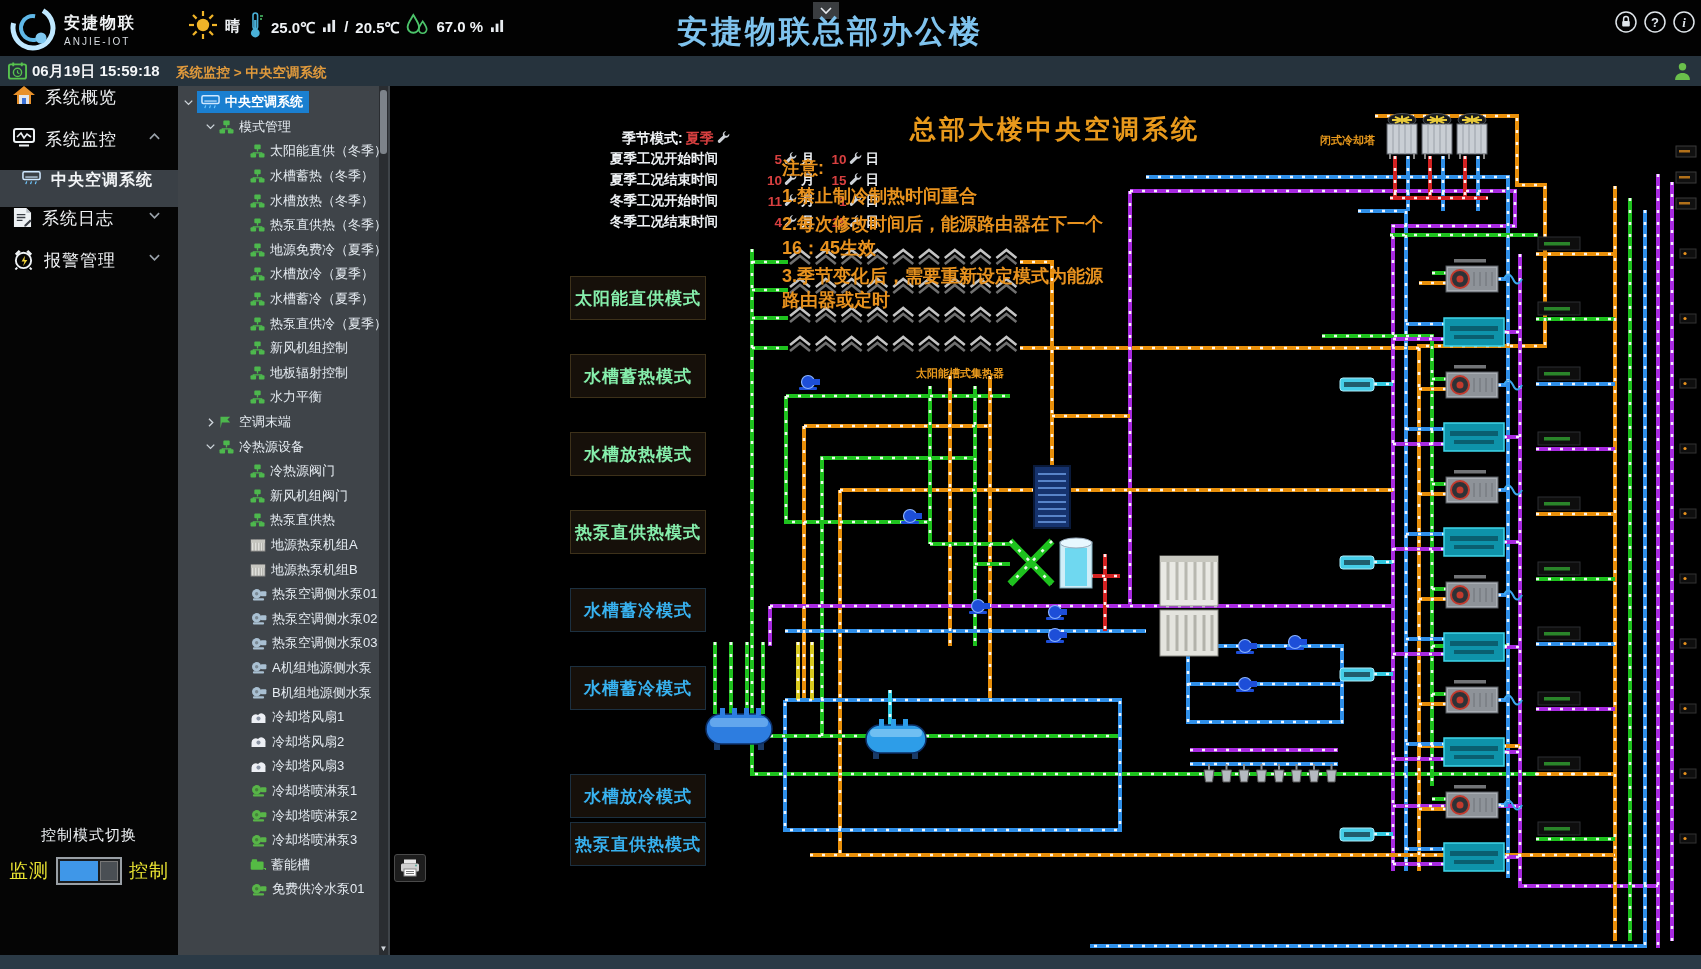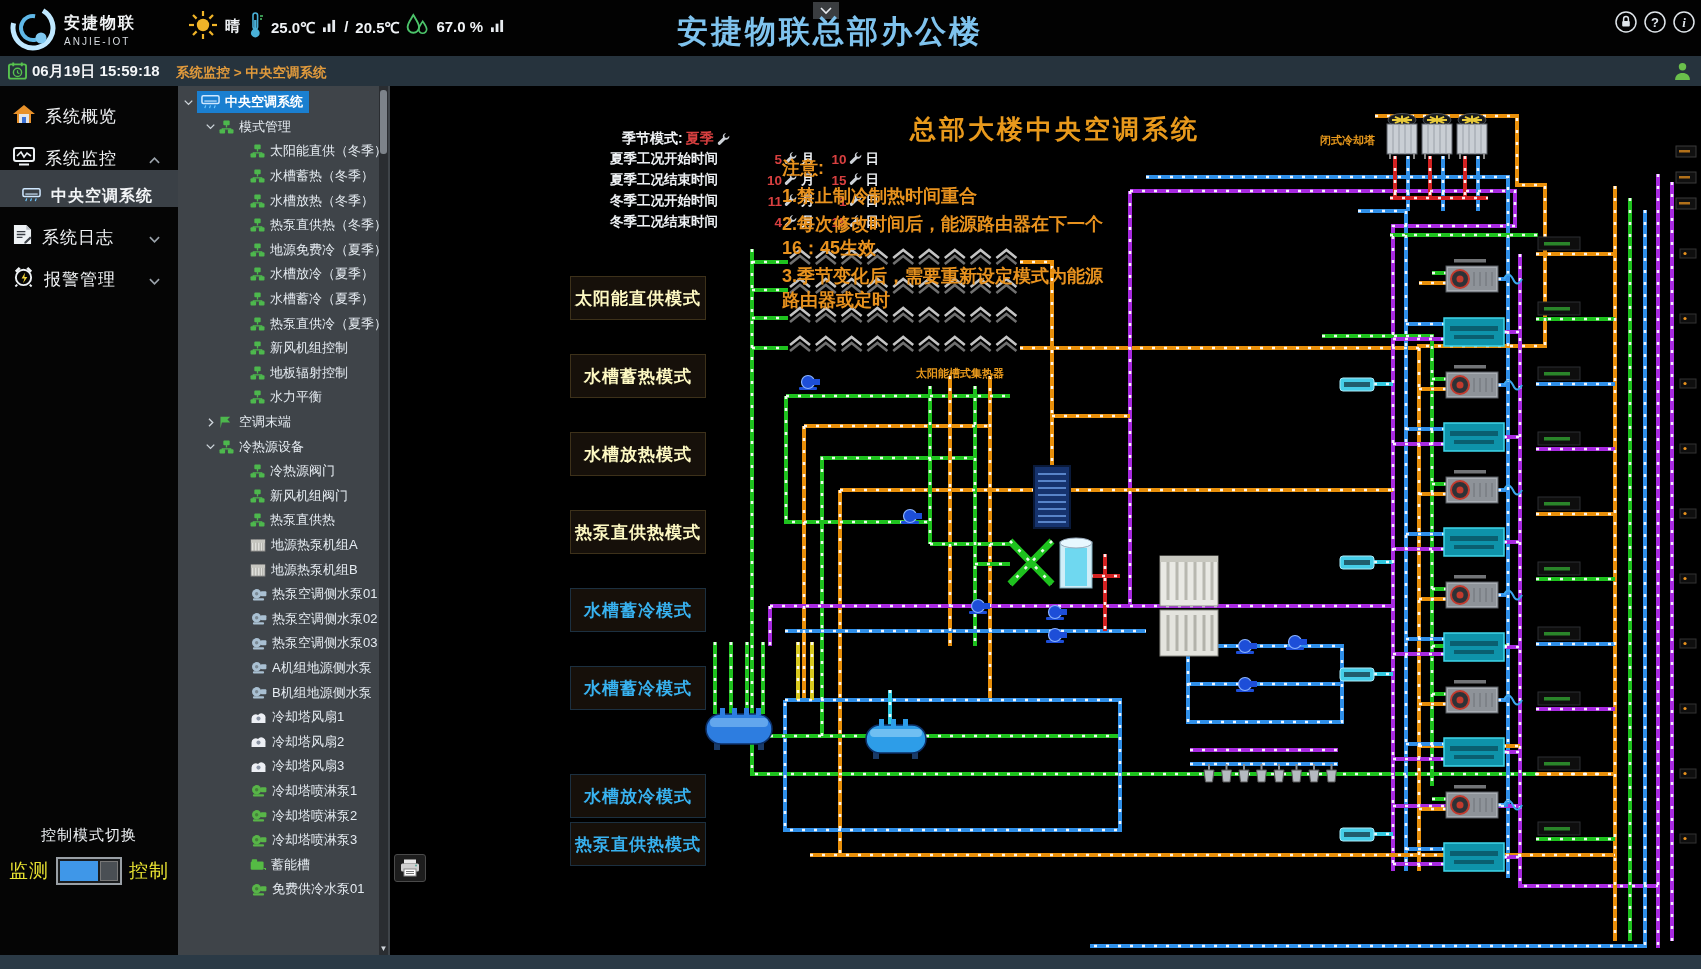--- a/index.html
+++ b/index.html
@@ -18,21 +18,21 @@
       display:flex;align-items:center;justify-content:center;cursor:pointer;}
   .hdr-icons{position:absolute;right:6px;top:11px;display:flex;gap:7px;align-items:center;}
   
   #statusbar{position:absolute;left:0;top:56px;width:1701px;height:30px;background:#26333d;}
   #statusbar .date{position:absolute;left:32px;top:6px;font-size:15px;font-weight:bold;color:#f4f6f8;}
   #statusbar .cal{position:absolute;left:8px;top:5px;}
   #statusbar .crumb{position:absolute;left:176px;top:8px;font-size:13.5px;color:#e09a3c;font-weight:bold;}
   #statusbar .user{position:absolute;right:10px;top:6px;}
   
   #sidebar{position:absolute;left:0;top:86px;width:178px;height:869px;background:#050505;}
-  .side-item{display:flex;align-items:flex-end;height:42px;padding-left:13px;gap:10px;cursor:pointer;position:relative;}
+  .side-item{display:flex;align-items:flex-start;height:42px;padding-left:13px;gap:10px;cursor:pointer;position:relative;}
   .side-item .lbl{font-size:17px;color:#f2f4f6;letter-spacing:1px;}
   .side-item .chev{position:absolute;right:18px;}
   .side-sub{height:37px;background:#3a4046;padding-left:22px;}
   .side-sub .lbl{font-size:16px;font-weight:bold;}
   #ctl-switch{position:absolute;left:0;top:740px;width:178px;}
   #ctl-title{text-align:center;font-size:15px;color:#eef1f4;margin-bottom:12px;letter-spacing:1px;}
   #ctl-row{display:flex;align-items:center;justify-content:center;gap:7px;}
   .ctl-word{font-size:19px;font-weight:normal;color:#e8e232;letter-spacing:1px;}
   #toggle{width:62px;height:24px;border:2px solid #9aa0a6;background:#1a1c1e;position:relative;cursor:pointer;}
   #toggle .fill{position:absolute;left:2px;top:2px;width:38px;height:20px;background:#3f97e8;}
@@ -48,31 +48,31 @@
   .tchev{margin-right:4px;display:flex;align-items:center;}
   #tree-scroll{position:absolute;right:2px;top:0;width:9px;height:100%;background:#2a2d31;}
   #tree-scroll .thumb{position:absolute;left:1px;top:4px;width:7px;height:64px;background:#7d838a;border-radius:3px;}
   #tree-scroll .sarrow{position:absolute;left:0;bottom:2px;width:9px;text-align:center;color:#cfd4da;font-size:8px;}
   
   #main{position:absolute;left:390px;top:86px;width:1311px;height:869px;background:#000;}
   #diagram{position:absolute;left:0;top:0;}
   #main-title{position:absolute;left:500px;top:26px;width:330px;text-align:center;
      font-size:26px;font-weight:bold;color:#e8991c;letter-spacing:3px;}
   #season{position:absolute;left:220px;top:44px;width:370px;}
-  #season-head{font-size:14px;font-weight:bold;color:#f0f3f6;margin-left:12px;display:flex;align-items:flex-end;gap:3px;}
+  #season-head{font-size:14px;font-weight:bold;color:#f0f3f6;margin-left:12px;display:flex;align-items:flex-start;gap:3px;}
   #season-head .val{color:#d84040;}
   .season-row{display:flex;align-items:center;height:20px;margin-top:1px;font-size:13.5px;font-weight:bold;}
   .season-row .sl{width:150px;color:#eef1f4;}
   .season-row .sv{width:22px;text-align:right;color:#d84040;margin-right:2px;}
   .season-row .su{color:#eef1f4;margin:0 10px 0 4px;}
   #notes{position:absolute;left:392px;top:70px;width:330px;font-size:18px;font-weight:bold;color:#e8921e;}
   #notes div{margin-bottom:4px;}
   .mode-btn{position:absolute;left:180px;width:134px;height:42px;background:#16100a;border:1px solid #3d311a;
      display:flex;align-items:center;justify-content:center;font-size:17px;font-weight:bold;letter-spacing:1px;cursor:pointer;}
-  .mode-heat{color:#fef9c3;}
+  .mode-heat{color:#86efac;}
   .mode-cool{color:#38b2f0;border-color:#1c3040;}
   #printer-btn{position:absolute;left:4px;top:768px;width:30px;height:26px;background:#1d1d1d;border:1px solid #4a4a4a;
      border-radius:3px;display:flex;align-items:center;justify-content:center;cursor:pointer;}
   
   #bottombar{position:absolute;left:0;top:955px;width:1701px;height:14px;background:#2b3a46;}
   
   .pipe{fill:none;stroke-width:4;}
   .pipe-dash{fill:none;stroke:#fff;stroke-width:2.6;stroke-dasharray:3 9;opacity:.92;}
   .c-green{stroke:#1ec21e;} .c-orange{stroke:#e88f0a;} .c-purple{stroke:#a82ae0;}
   .c-blue{stroke:#2f8fe8;} .c-red{stroke:#d42222;} .c-cyan{stroke:#2fc8e0;} .c-yellow{stroke:#d8c81e;}

